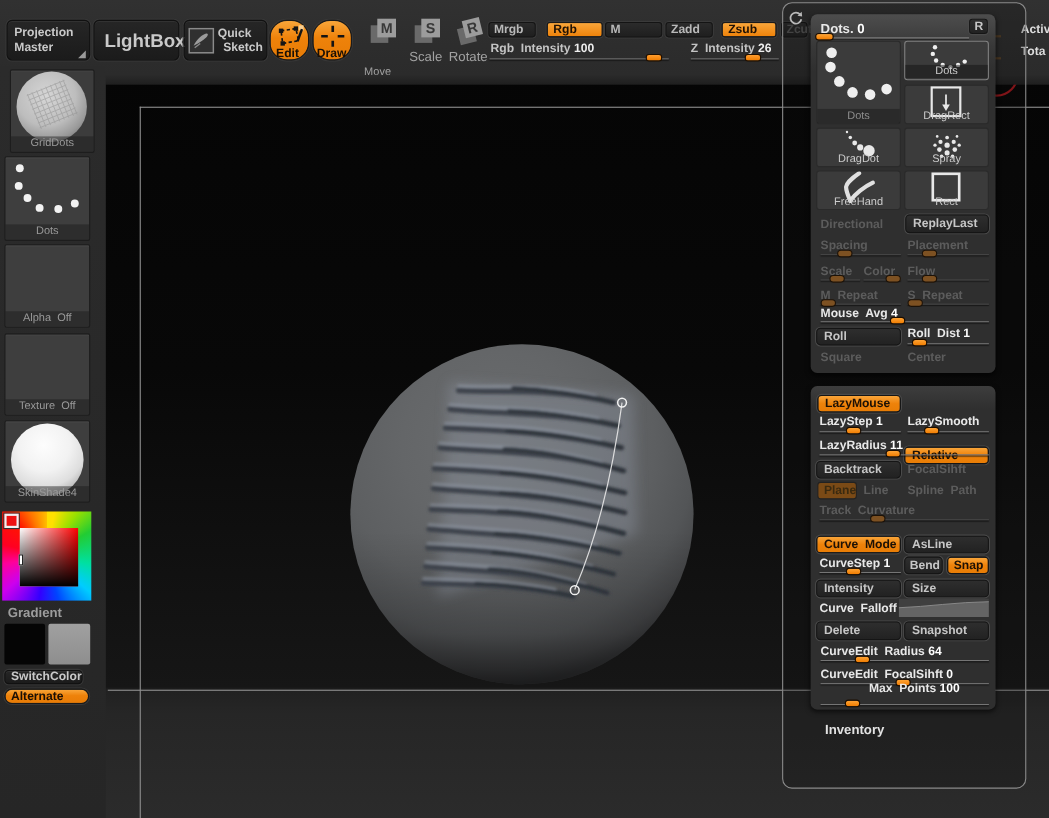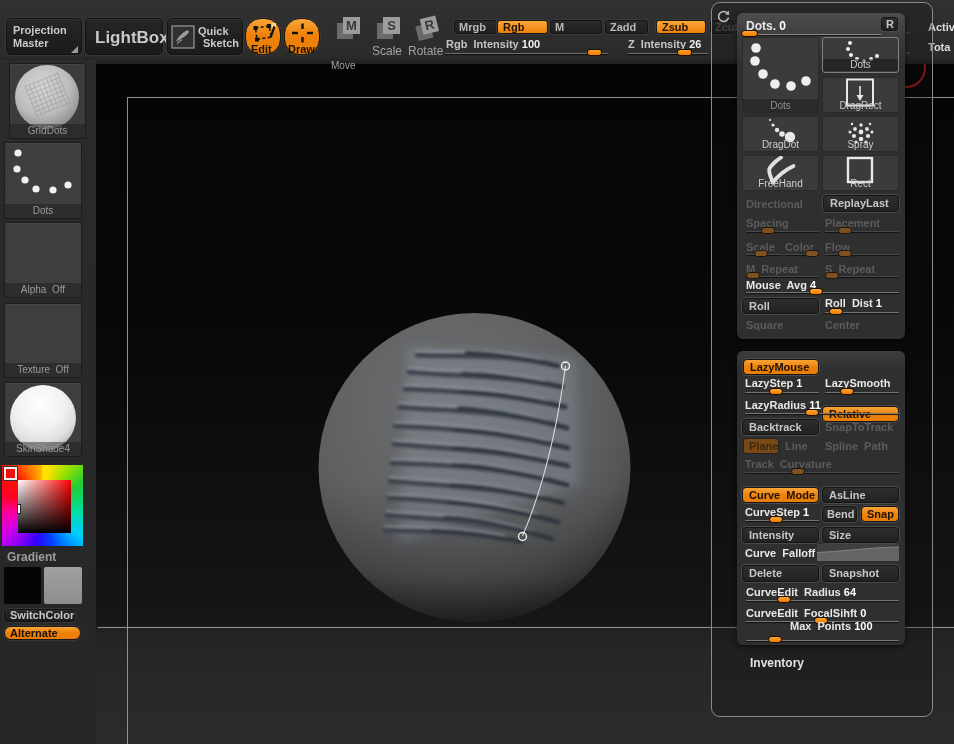--- a/index.html
+++ b/index.html
@@ -1,21 +1,21 @@
 <!DOCTYPE html>
 <html><head>
 <meta charset="utf-8">
 <style>
 * { margin:0; padding:0; box-sizing:border-box; }
 html,body { width:954px; height:744px; overflow:hidden; background:#262626;
   font-family:"Liberation Sans", sans-serif; }
 #stage { position:absolute; top:0; left:0; width:954px; height:744px; overflow:hidden; }
 .abs { position:absolute; }
 
-#topbar { position:absolute; top:0; left:0; width:954px; height:64px;
+#topbar { position:absolute; top:0; left:0; width:954px; height:77px;
   background:linear-gradient(#313131, #2d2d2d 55%, #2b2b2b 88%, #1f1f1f); }
 .tbtn { position:absolute; background:linear-gradient(#262626,#1b1b1b);
   border:1px solid #111; border-radius:5px;
   box-shadow:0 0 0 1px #383838, inset 0 1px 0 rgba(255,255,255,0.06);
   color:#c9c9c9; font-weight:bold; }
 .obtn { position:absolute; background:linear-gradient(#f9a63a,#ee820a 45%,#e87c06);
   border:1px solid #1a1a1a; border-radius:16px;
   box-shadow:0 0 0 1px #383838; color:#1a1005; font-weight:bold; }
 .minibtn { position:absolute; height:14px; background:linear-gradient(#2b2b2b,#1f1f1f);
   border:1px solid #141414; border-radius:3px; box-shadow:0 0 0 1px #3a3a3a;
@@ -198,21 +198,21 @@
       <svg width="32" height="30" viewBox="0 0 32 30" style="position:absolute; left:4px; top:0;">
         <g transform="rotate(-14 14 14)">
           <rect x="4" y="10" width="15" height="15" fill="#6a6a6a"></rect>
           <rect x="10" y="4" width="16" height="16" fill="#9c9c9c"></rect>
           <text x="18" y="16.5" font-size="13" font-weight="bold" fill="#383838" text-anchor="middle" font-family="Liberation Sans">R</text>
         </g>
       </svg>
       <div class="abs" style="left:0px; top:30px; color:#a2a2a2; font-size:12px;">Rotate</div>
     </div>
 
-    <div class="minibtn" style="left:444px; top:20px; width:43px;margin-left:10px;">Mrgb</div>
+    <div class="minibtn" style="left:444px; top:20px; width:43px;">Mrgb</div>
     <div class="miniobtn" style="left:497px; top:20px; width:51px;">Rgb</div>
     <div class="minibtn" style="left:550px; top:20px; width:52px;">M</div>
     <div class="minibtn" style="left:605px; top:20px; width:43px;">Zadd</div>
     <div class="miniobtn" style="left:656px; top:20px; width:50px;">Zsub</div>
     <div class="minibtn" style="left:710px; top:20px; width:24px; color:#555;">Zcut</div>
     <div class="slidlab" style="left:446px; top:38px;">Rgb&nbsp; Intensity <span style="color:#efefef">100</span></div>
     <div class="track" style="left:445px; top:53px; width:163px;"></div>
     <div class="handle" style="left:587px; top:49px;"></div>
     <div class="slidlab" style="left:628px; top:38px;">Z&nbsp; Intensity <span style="color:#efefef">26</span></div>
     <div class="track" style="left:628px; top:53px; width:80px;"></div>
@@ -442,21 +442,21 @@
       <div class="phandle" style="left:32px; top:37px;"></div>
       <div class="wtxt" style="left:88px; top:26px;">LazySmooth</div>
       <div class="ptrack" style="left:88px; top:41px; width:74px;"></div>
       <div class="phandle" style="left:103px; top:37px;"></div>
 
       <div class="wtxt" style="left:8px; top:48px;">LazyRadius <span style="color:#fff">11</span></div>
       <div class="ptrack" style="left:8px; top:62px; width:154px;"></div>
       <div class="phandle" style="left:68px; top:58px;"></div>
 
       <div class="pbtn" style="left:5px; top:68px; width:77px; height:16px; line-height:14px;">Backtrack</div>
-      <div class="gtxt" style="left:88px; top:70px;">SnapToTrack</div>
+      <div class="gtxt" style="left:88px; top:70px;">FocalSihft</div>
 
       <div class="abs" style="left:6px; top:87px; width:36px; height:16px; background:#7a4a16; border-radius:3px; border:1px solid #222;
            color:#3a2a10; font-weight:bold; font-size:11px; line-height:14px; padding-left:5px;">Plane</div>
       <div class="gtxt" style="left:48px; top:89px;">Line</div>
       <div class="gtxt" style="left:88px; top:89px;">Spline&nbsp; Path</div>
 
       <div class="gtxt" style="left:8px; top:107px;">Track&nbsp; Curvature</div>
       <div class="gtrack" style="left:8px; top:121px; width:154px;"></div>
       <div class="ghandle" style="left:54px; top:117px;"></div>
 

